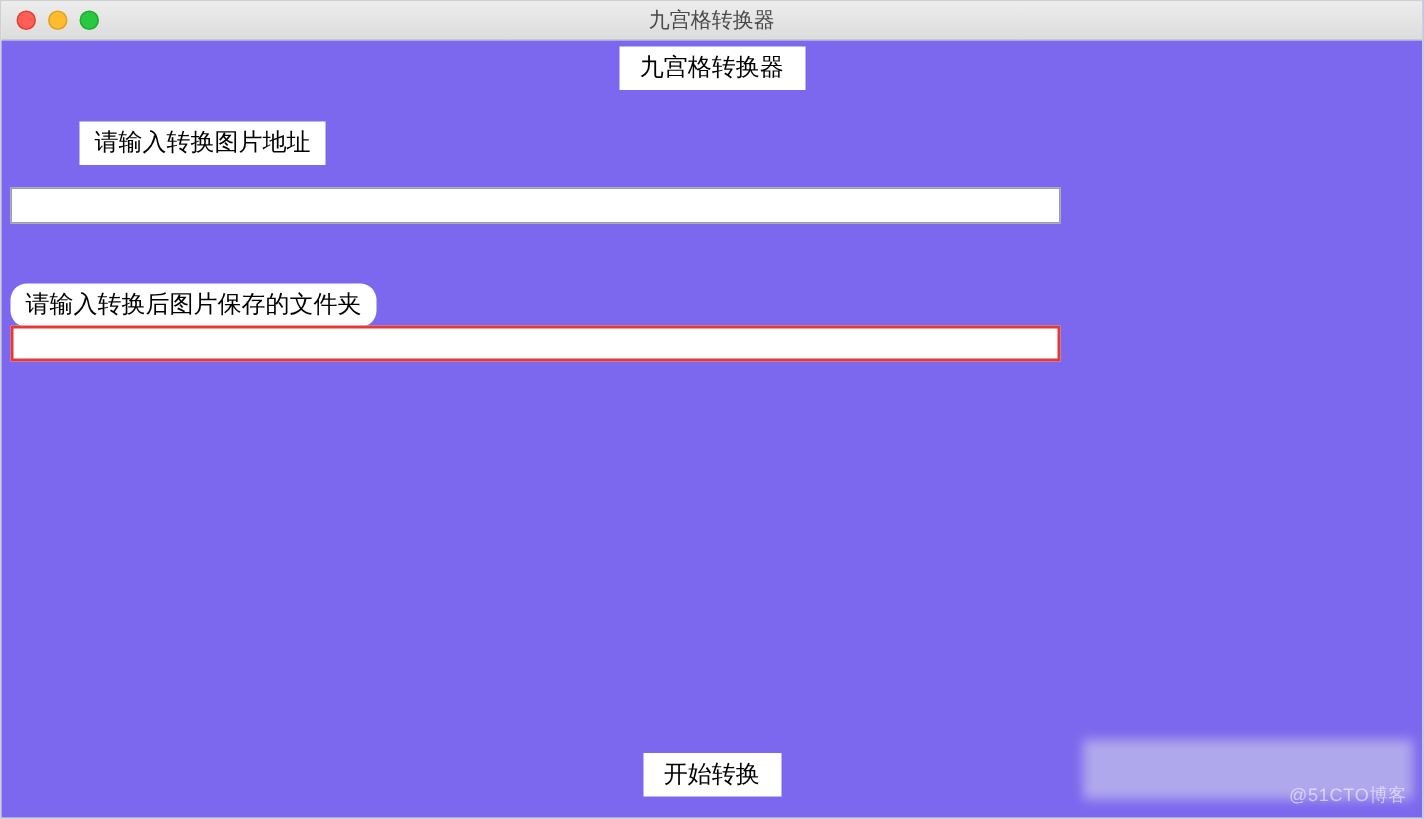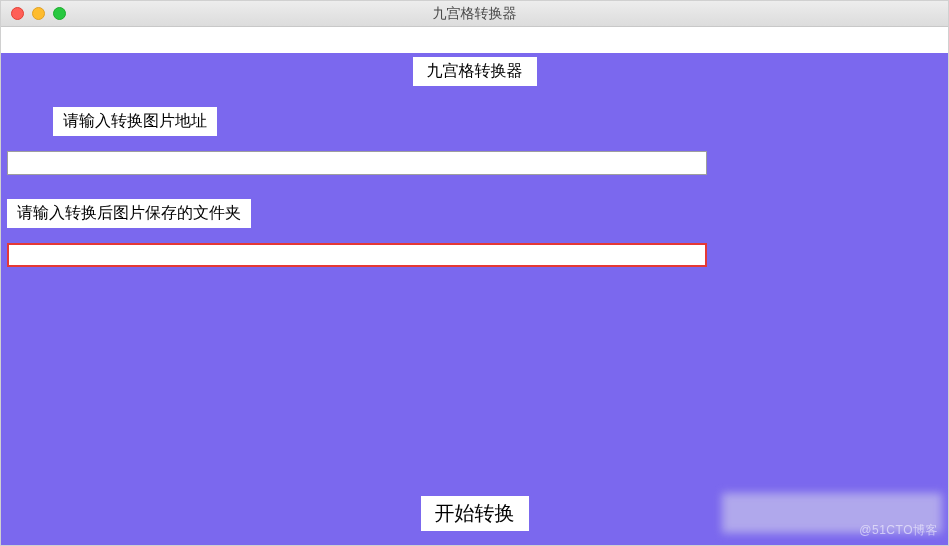--- a/index.html
+++ b/index.html
@@ -1,19 +1,18 @@
 <!DOCTYPE html>
 <html><head>
   <meta charset="utf-8">
   <style>
     * {
       margin: 0;
       padding: 0;
       box-sizing: border-box;
-      gap: 26px;
     }
     body {
       font-family: -apple-system, "Helvetica Neue", Arial, sans-serif;
       background: #f0f0f0;
       width: 949px;
       height: 546px;
       overflow: hidden;
     }
     .window {
       width: 949px;
@@ -69,21 +68,21 @@
     }
     .field-label {
       position: absolute;
       background: #fff;
       color: #000;
       font-size: 16px;
       padding: 4px 10px;
       left: 6px;
     }
     .label1 { top: 54px; margin-left: 46px; }
-    .label2 { top: 146px; }
+    .label2 { top: 162px; border-radius: 11px; }
     .text-input {
       position: absolute;
       left: 6px;
       width: 700px;
       height: 24px;
       background: #fff;
       font-size: 14px;
       padding: 2px 4px;
       outline: none;
     }
@@ -95,21 +94,21 @@
       top: 190px;
       border: 2px solid #e53935;
     }
     .start-button {
       position: absolute;
       bottom: 14px;
       left: 50%;
       transform: translateX(-50%);
       background: #fff;
       color: #000;
-      font-size: 20px;
+      font-size: 16px;
       padding: 4px 14px;
       border: none;
       cursor: pointer;
     }
     .watermark {
       position: absolute;
       right: 10px;
       bottom: 6px;
       font-size: 12px;
       color: rgba(255,255,255,0.55);

